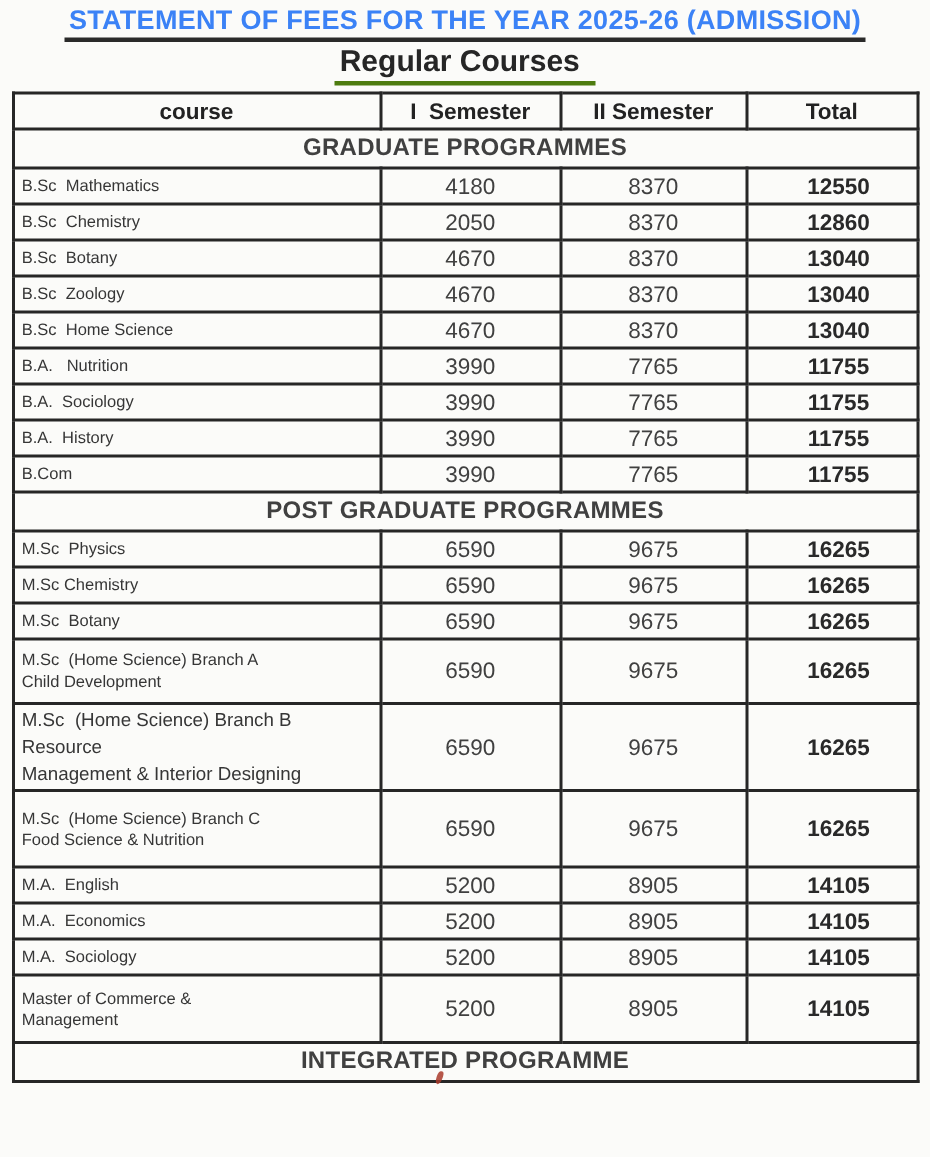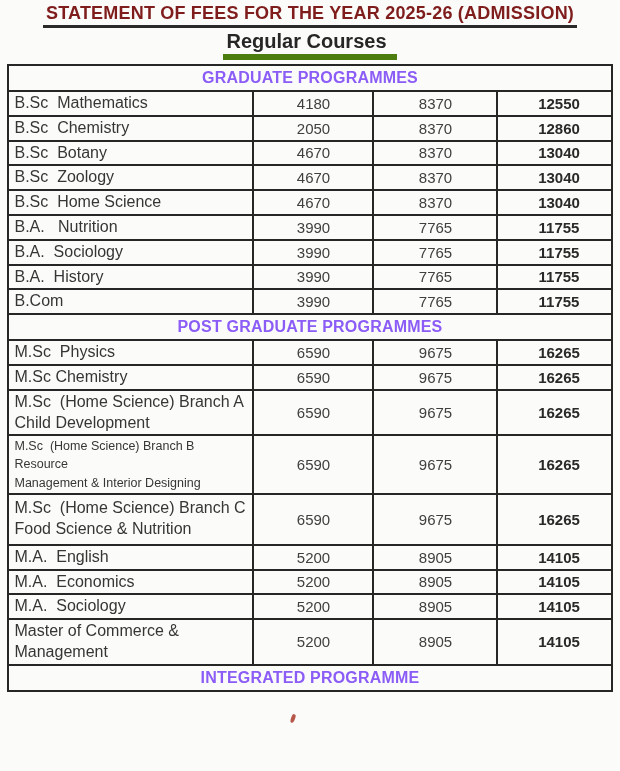--- a/index.html
+++ b/index.html
@@ -9,50 +9,50 @@
     font-family:"Liberation Sans", sans-serif;
     color:#2b2b2b;
     position:relative;
     overflow:hidden;
   }
   .doc { position:absolute; inset:0; }
   .title-wrap { text-align:center; margin-top:3px; }
   .title {
     display:inline-block;
     font-weight:bold; font-size:18px; letter-spacing:0.2px;
-    color:#7f1d1d;
+    color:#3b82f6;
     border-bottom:3px solid #2a2a2a;
     padding:0 3px 1px 3px;
   }
   .subtitle-wrap { text-align:center; margin-top:2px; }
   .subtitle {
     display:inline-block;
     font-weight:bold; font-size:20px;
     color:#262626;
-    border-bottom:6px solid #4d7c0f;
+    border-bottom:3px solid #4d7c0f;
     padding:0 10px 1px 3px;
   }
   table.fees {
     border-collapse:collapse;
     table-layout:fixed;
     width:603px;
     margin:4px auto 0 auto;
   }
   .fees th, .fees td { border:2px solid #262626; overflow:hidden; }
   .head th {
     font-size:15px; font-weight:bold; color:#222;
     height:20px; text-align:center; white-space:pre;
   }
   .section td {
     text-align:center; font-weight:bold; font-size:16px;
-    letter-spacing:0.2px; color:#8b5cf6; height:22px;
+    letter-spacing:0.2px; color:#404040; height:22px;
   }
   .row td { height:20px; }
   .course {
-    text-align:left; font-size:16px; color:#363636;
+    text-align:left; font-size:11px; color:#363636;
     padding:1px 3px 1px 5px; white-space:pre-wrap; line-height:1.3;
   }
   .num { text-align:center; font-size:15px; color:#404040; }
   .total { font-weight:bold; color:#292929;padding-left:10px; }
   
   tr.r-tall td  { height:37px; }
   tr.r-2a td    { height:39px; }
   tr.r-2b td    { height:51px; }
   tr.r-2b .course { font-size:12.5px; line-height:1.45;margin-top:12px; }
   tr.r-2c td    { height:47px; }
@@ -79,20 +79,26 @@
   </div>
 
   <table class="fees">
     <colgroup>
       <col style="width:245px">
         <col style="width:120px">
         <col style="width:124px">
         <col style="width:114px">
     </colgroup>
     <tbody>
+        <tr class="head">
+      <th>course</th>
+      <th>I  Semester</th>
+      <th>II Semester</th>
+      <th>Total</th>
+    </tr>
 
     <tr class="section">
       <td colspan="4">GRADUATE PROGRAMMES</td>
     </tr>
     <tr class="row">
       <td class="course">B.Sc  Mathematics</td>
       <td class="num">4180</td>
       <td class="num">8370</td>
       <td class="num total">12550</td>
     </tr>
@@ -149,20 +155,26 @@
       <td colspan="4">POST GRADUATE PROGRAMMES</td>
     </tr>
     <tr class="row">
       <td class="course">M.Sc  Physics</td>
       <td class="num">6590</td>
       <td class="num">9675</td>
       <td class="num total">16265</td>
     </tr>
     <tr class="row">
       <td class="course">M.Sc Chemistry</td>
+      <td class="num">6590</td>
+      <td class="num">9675</td>
+      <td class="num total">16265</td>
+    </tr>
+    <tr class="row">
+      <td class="course">M.Sc  Botany</td>
       <td class="num">6590</td>
       <td class="num">9675</td>
       <td class="num total">16265</td>
     </tr>
     <tr class="row r-2a">
       <td class="course">M.Sc  (Home Science) Branch A
 Child Development</td>
       <td class="num">6590</td>
       <td class="num">9675</td>
       <td class="num total">16265</td>

